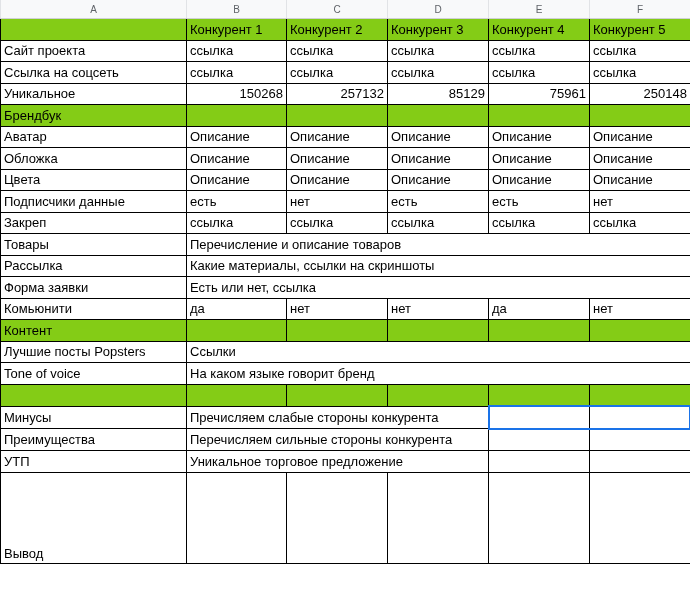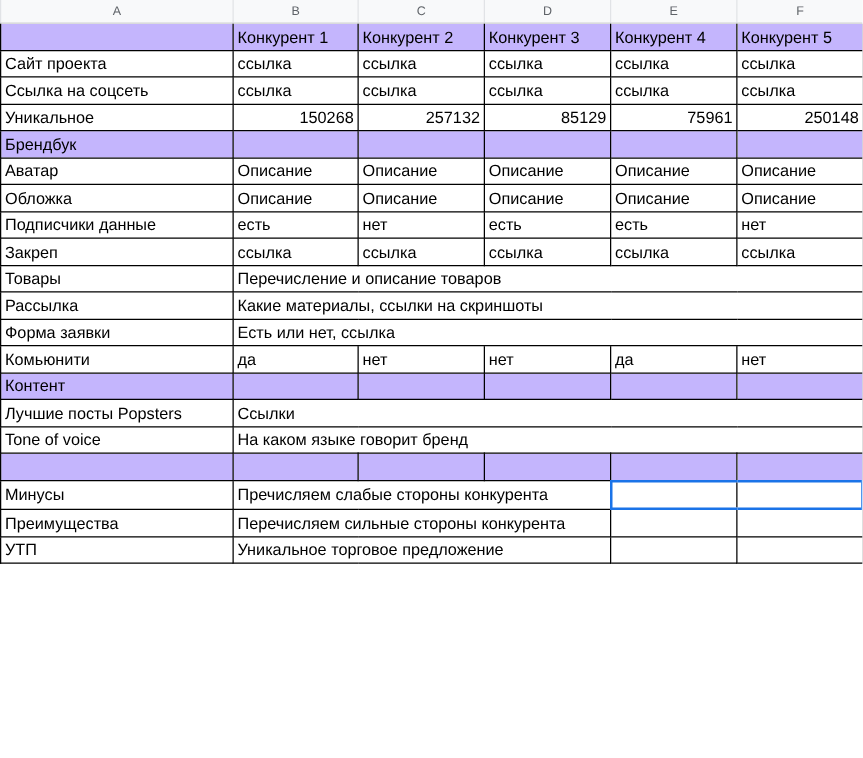--- a/index.html
+++ b/index.html
@@ -15,21 +15,21 @@
     height:16px;background:#f8f9fa;color:#5f6368;
     font-size:10px;font-weight:400;text-align:center;
     border:1px solid #e1e3e6;border-top:none;
     border-bottom:1px solid #cfd1d4;
   }
   tbody td{
     height:20.5px;border:1px solid #000;background:#fff;color:#000;
     font-size:13px;padding:0 3px;vertical-align:middle;
     white-space:nowrap;overflow:hidden;
   }
-  tr.section td{background:#c4b5fd;margin-left:23px;}
+  tr.section td{background:#84cc16;margin-left:23px;}
   tr.tall td{height:88px;vertical-align:bottom;padding-bottom:2px;}
   td.align-right{text-align:right;padding-left:45px;}
   td.align-center{}
   td.sel{border-top:2px solid #1a73e8;border-bottom:2px solid #1a73e8;}
   td.sel-start{border-left:2px solid #1a73e8;}
   td.sel-end{border-right:3px solid #1a73e8;}
 </style>
 </head>
 <body>
 
@@ -104,20 +104,28 @@
         </tr>
         <tr>
           <td>Обложка</td>
           <td>Описание</td>
           <td>Описание</td>
           <td>Описание</td>
           <td>Описание</td>
           <td>Описание</td>
         </tr>
         <tr>
+          <td>Цвета</td>
+          <td>Описание</td>
+          <td>Описание</td>
+          <td>Описание</td>
+          <td>Описание</td>
+          <td>Описание</td>
+        </tr>
+        <tr>
           <td>Подписчики данные</td>
           <td>есть</td>
           <td>нет</td>
           <td>есть</td>
           <td>есть</td>
           <td>нет</td>
         </tr>
         <tr>
           <td>Закреп</td>
           <td>ссылка</td>
@@ -178,18 +186,26 @@
         </tr>
         <tr>
           <td>Преимущества</td>
           <td colspan="3">Перечисляем сильные стороны конкурента</td>
           <td></td>
           <td></td>
         </tr>
         <tr>
           <td>УТП</td>
           <td colspan="3">Уникальное торговое предложение</td>
+          <td></td>
+          <td></td>
+        </tr>
+        <tr class="tall">
+          <td>Вывод</td>
+          <td></td>
+          <td></td>
+          <td></td>
           <td></td>
           <td></td>
         </tr>
       </tbody>
   </table>
 </div>
 
 </body></html>

